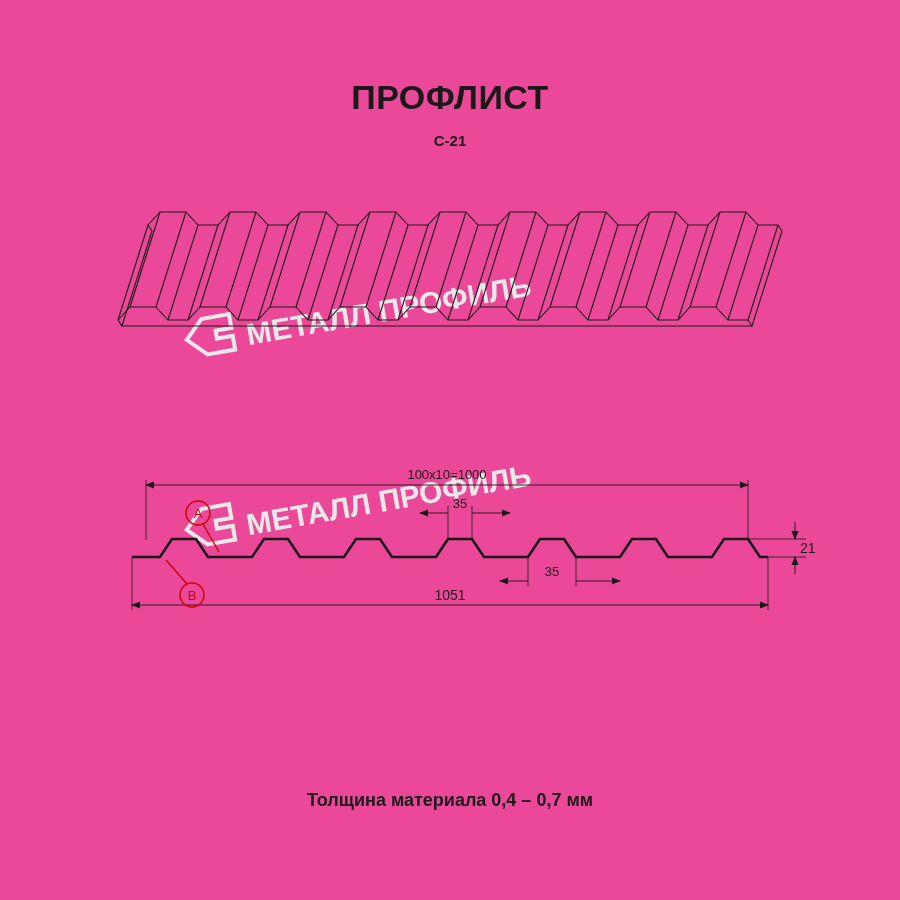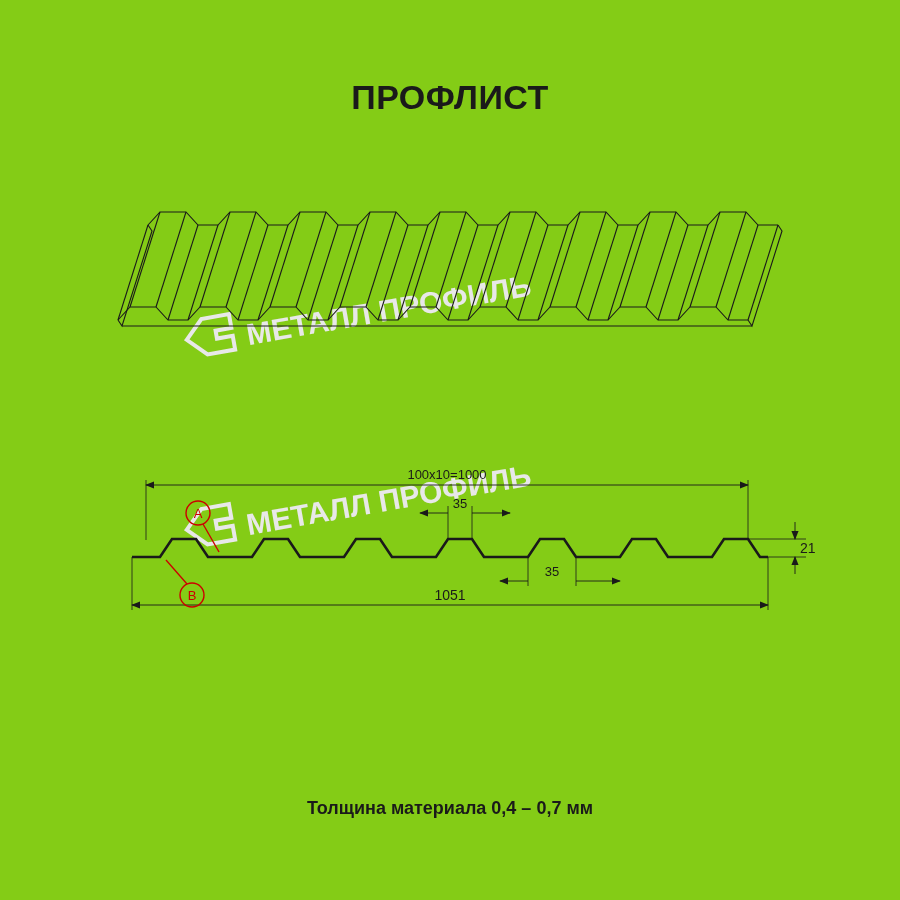--- a/index.html
+++ b/index.html
@@ -8,21 +8,21 @@
     background: #ffffff;
   }
   body {
     font-family: "Liberation Sans", sans-serif;
     color: #1a1a1a;
   }
   #page {
     position: relative;
     width: 900px;
     height: 900px;
-    background: #84cc16;
+    background: #ec4899;
     overflow: hidden;
   }
   .title {
     position: absolute;
     top: 78px;
     left: 0;
     width: 900px;
     text-align: center;
     font-size: 34px;
     font-weight: bold;
@@ -41,21 +41,20 @@
   }
   .footer-note {
     position: absolute;
     top: 790px;
     left: 0;
     width: 900px;
     text-align: center;
     font-size: 18px;
     font-weight: bold;
     color: #1a1a1a;
-    margin-top: 8px;
   }
   .iso-wrap {
     position: absolute;
     left: 0;
     top: 190px;
     width: 900px;
     height: 180px;
   }
   .dim-wrap {
     position: absolute;
@@ -74,20 +73,21 @@
   }
   svg { display: block; overflow: visible; }
   text { font-family: "Liberation Sans", sans-serif; }
 </style>
 </head>
 <body>
 
 <div id="page">
 
   <div class="title">ПРОФЛИСТ</div>
+  <div class="subtitle">С-21</div>
 
   <div class="wm-wrap">
     <svg width="900" height="900" viewBox="0 0 900 900">
       <g fill="#e8e8e8" stroke="none">
 
         <g transform="translate(185,330) rotate(-10)">
           <path d="M0 10 L18 -8 L46 -8 L46 6 L30 6 L30 14 L46 14 L46 28 L18 28 Z" fill="none" stroke="#e8e8e8" stroke-width="4"></path>
           <text x="60" y="26" font-size="30" font-weight="bold" fill="#e8e8e8">МЕТАЛЛ ПРОФИЛЬ</text>
         </g>
 

